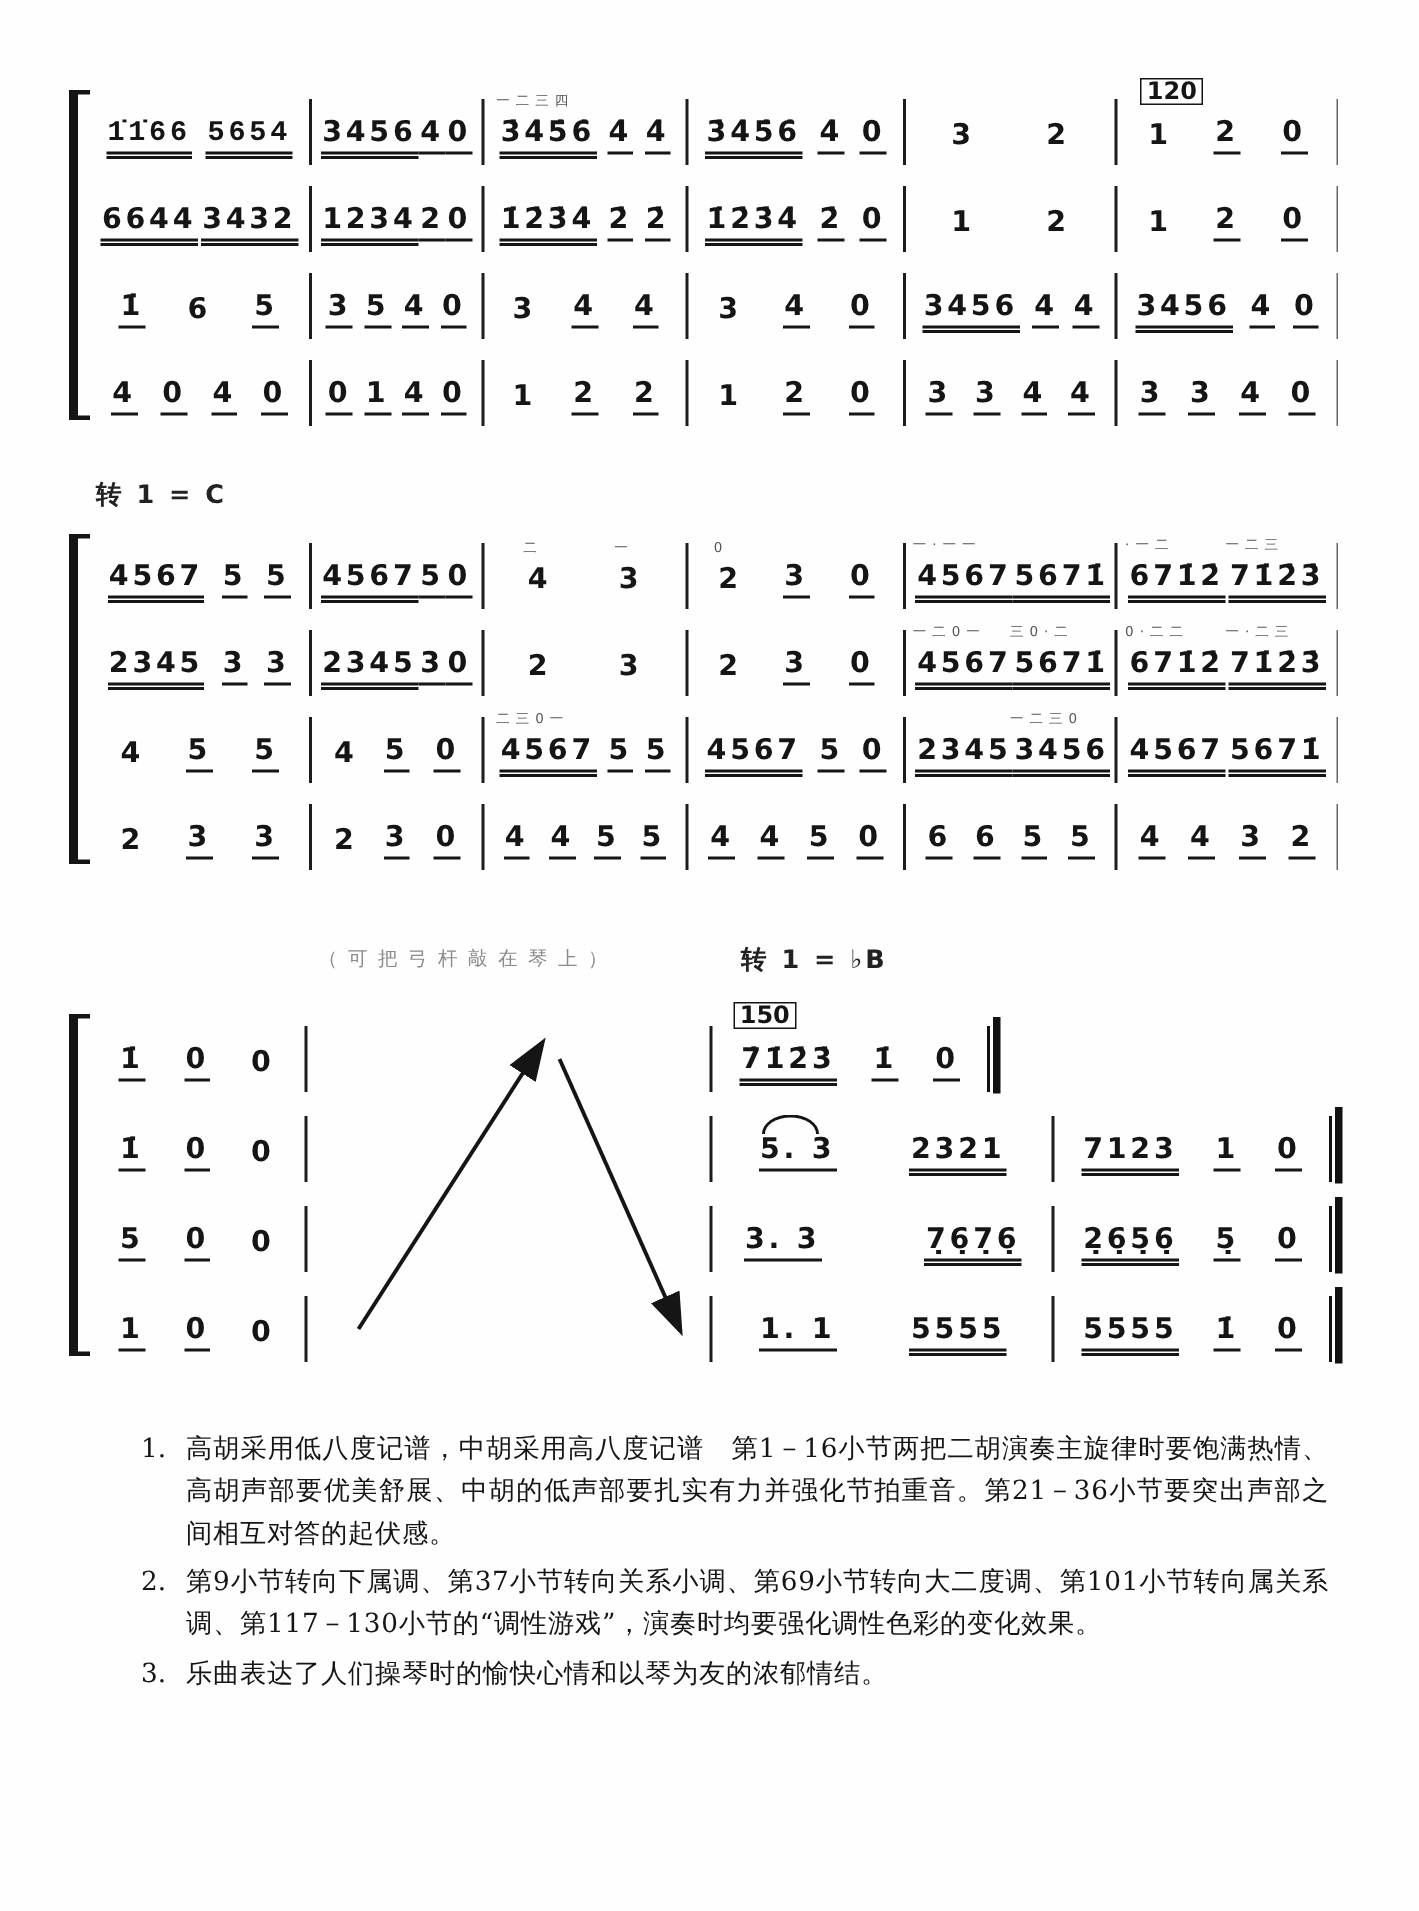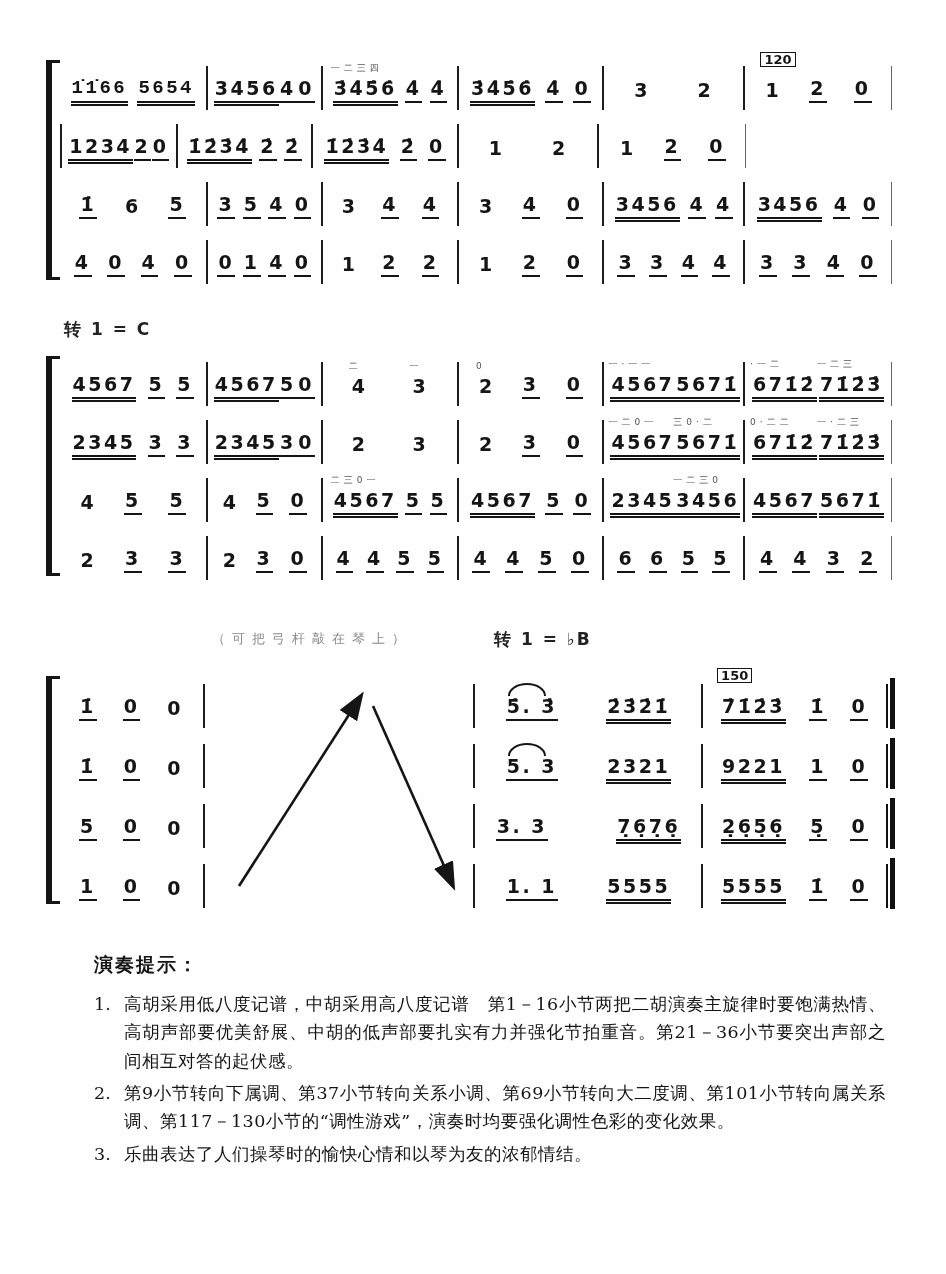--- a/index.html
+++ b/index.html
@@ -22,21 +22,21 @@
   .measure.sysend{border-right:1.5px solid #666;}
   .measure.final{border-right:2px solid #111;}
   .measure.final::after{content:'';position:absolute;right:-9px;top:-6px;bottom:-1px;width:5px;background:#111;}
   .unit{position:relative;font-weight:700;font-size:19px;line-height:1;letter-spacing:2.5px;
         padding:0 1px 3px;white-space:nowrap;}
   .u1{border-bottom:2px solid #151515;}
   .u2{border-bottom:2px solid #151515;}
   .u2::after{content:'';position:absolute;left:0;right:0;bottom:-5px;height:2px;background:#151515;}
   .fing{position:absolute;top:-15px;left:-2px;font-style:normal;font-weight:400;font-size:9px;
         color:#555;letter-spacing:4px;white-space:nowrap;}
-  .mbox{position:absolute;top:-29px;left:-4px;font-style:normal;font-weight:700;font-size:13px;
+  .mbox{position:absolute;top:-29px;left:-4px;font-style:normal;font-weight:700;font-size:16px;
         letter-spacing:0;border:1.5px solid #151515;padding:0 3px;background:#fefefe;}
   .slur::before{content:'';position:absolute;left:2px;right:12px;top:-14px;height:11px;
         border:2px solid #151515;border-bottom:none;border-radius:50% 50% 0 0/100% 100% 0 0;}
   .arrows{position:absolute;left:143px;top:6px;}
   
   .notes{position:absolute;top:952px;left:94px;width:792px;
          font-family:"DejaVu Serif","Liberation Serif",serif;}
   .notes-heading{font-weight:700;font-size:19px;letter-spacing:2px;margin-bottom:12px;}
   .nitem{display:flex;font-size:17.5px;line-height:1.62;margin-bottom:4px;}
   .nnum{flex:none;width:30px;}
@@ -74,20 +74,24 @@
               <span class="unit u0">3</span>
               <span class="unit u0">2</span>
             </div>
             <div class="measure sysend" style="width: 17.9%;">
               <span class="unit u0">1<i class="mbox">120</i></span>
               <span class="unit u1">2</span>
               <span class="unit u1">0</span>
             </div>
           </div>
           <div class="srow">
+            <div class="measure first" style="width: 17.5%;">
+              <span class="unit u2">6644</span>
+              <span class="unit u2">3432</span>
+            </div>
             <div class="measure" style="width: 13.9%;">
               <span class="unit u2">1234</span>
               <span class="unit u1">2</span>
               <span class="unit u1">0</span>
             </div>
             <div class="measure" style="width: 16.3%;">
               <span class="unit u2">1̇2̇3̇4̇</span>
               <span class="unit u1">2̇</span>
               <span class="unit u1">2̇</span>
             </div>
@@ -310,43 +314,39 @@
         <div class="keysig keysig3">转 1 = ♭B</div>
         <div class="handwriting">（可把弓杆敲在琴上）</div>
         <div class="rows" style="margin-top: 40px;">
           <div class="srow">
             <div class="measure first" style="width: 17.2%;">
               <span class="unit u1">1̇</span>
               <span class="unit u1">0</span>
               <span class="unit u0">0</span>
             </div>
             <div class="measure" style="width: 32.5%;"></div>
-            <div class="measure" style="width: 27.4%;">
-              <span class="unit u1 slur">5̇. 3̇</span>
-              <span class="unit u2">2̇3̇2̇1̇</span>
-            </div>
             <div class="measure final" style="width: 22.4%;">
               <span class="unit u2">7̇1̇2̇3̇<i class="mbox">150</i></span>
               <span class="unit u1">1̇</span>
               <span class="unit u1">0</span>
             </div>
           </div>
           <div class="srow">
             <div class="measure first" style="width: 17.2%;">
               <span class="unit u1">1̇</span>
               <span class="unit u1">0</span>
               <span class="unit u0">0</span>
             </div>
             <div class="measure" style="width: 32.5%;"></div>
             <div class="measure" style="width: 27.4%;">
               <span class="unit u1 slur">5. 3</span>
               <span class="unit u2">2321</span>
             </div>
             <div class="measure final" style="width: 22.4%;">
-              <span class="unit u2">9221</span>
+              <span class="unit u2">7123</span>
               <span class="unit u1">1</span>
               <span class="unit u1">0</span>
             </div>
           </div>
           <div class="srow">
             <div class="measure first" style="width: 17.2%;">
               <span class="unit u1">5</span>
               <span class="unit u1">0</span>
               <span class="unit u0">0</span>
             </div>
@@ -385,21 +385,20 @@
               </marker>
             </defs>
             <line x1="36" y1="212" x2="158" y2="22" stroke="#151515" stroke-width="2.6" marker-end="url(#ah)"></line>
             <line x1="170" y1="32" x2="250" y2="212" stroke="#151515" stroke-width="2.6" marker-end="url(#ah)"></line>
           </svg>
         </div>
       </div>
     </div>
 
   <div class="notes">
-    <div class="notes-heading">演奏提示：</div>
     <div class="nitem">
       <span class="nnum">1.</span>
       <span class="ntext">高胡采用低八度记谱，中胡采用高八度记谱　第1－16小节两把二胡演奏主旋律时要饱满热情、高胡声部要优美舒展、中胡的低声部要扎实有力并强化节拍重音。第21－36小节要突出声部之间相互对答的起伏感。</span>
     </div>
     <div class="nitem">
       <span class="nnum">2.</span>
       <span class="ntext">第9小节转向下属调、第37小节转向关系小调、第69小节转向大二度调、第101小节转向属关系调、第117－130小节的“调性游戏”，演奏时均要强化调性色彩的变化效果。</span>
     </div>
     <div class="nitem">
       <span class="nnum">3.</span>

